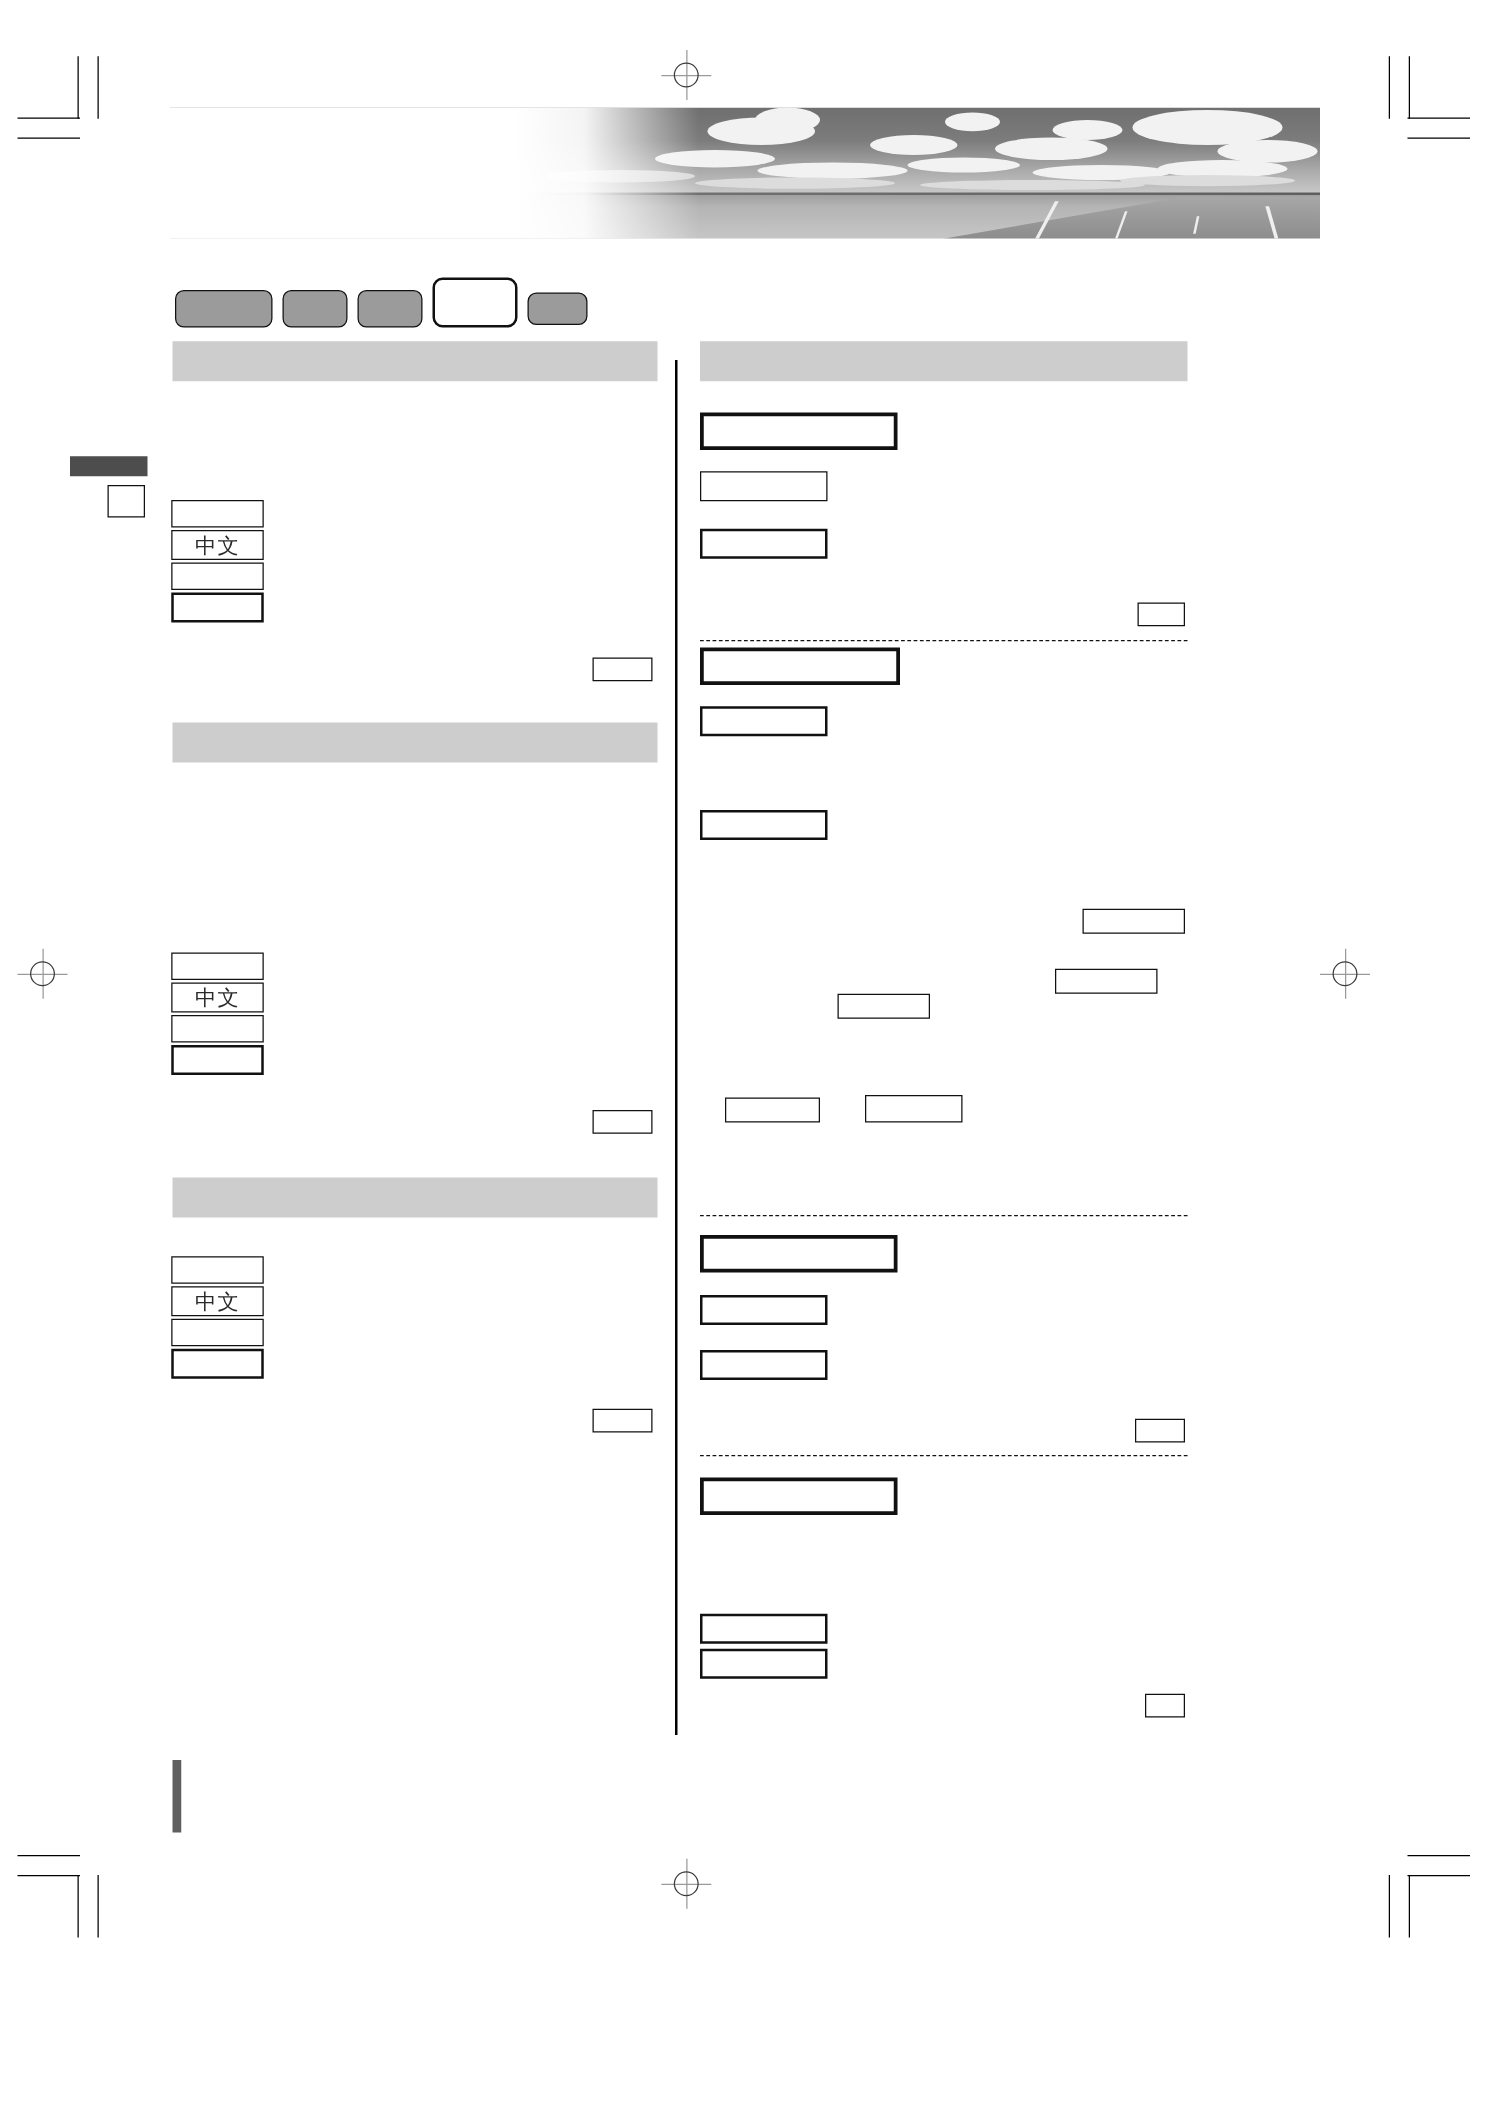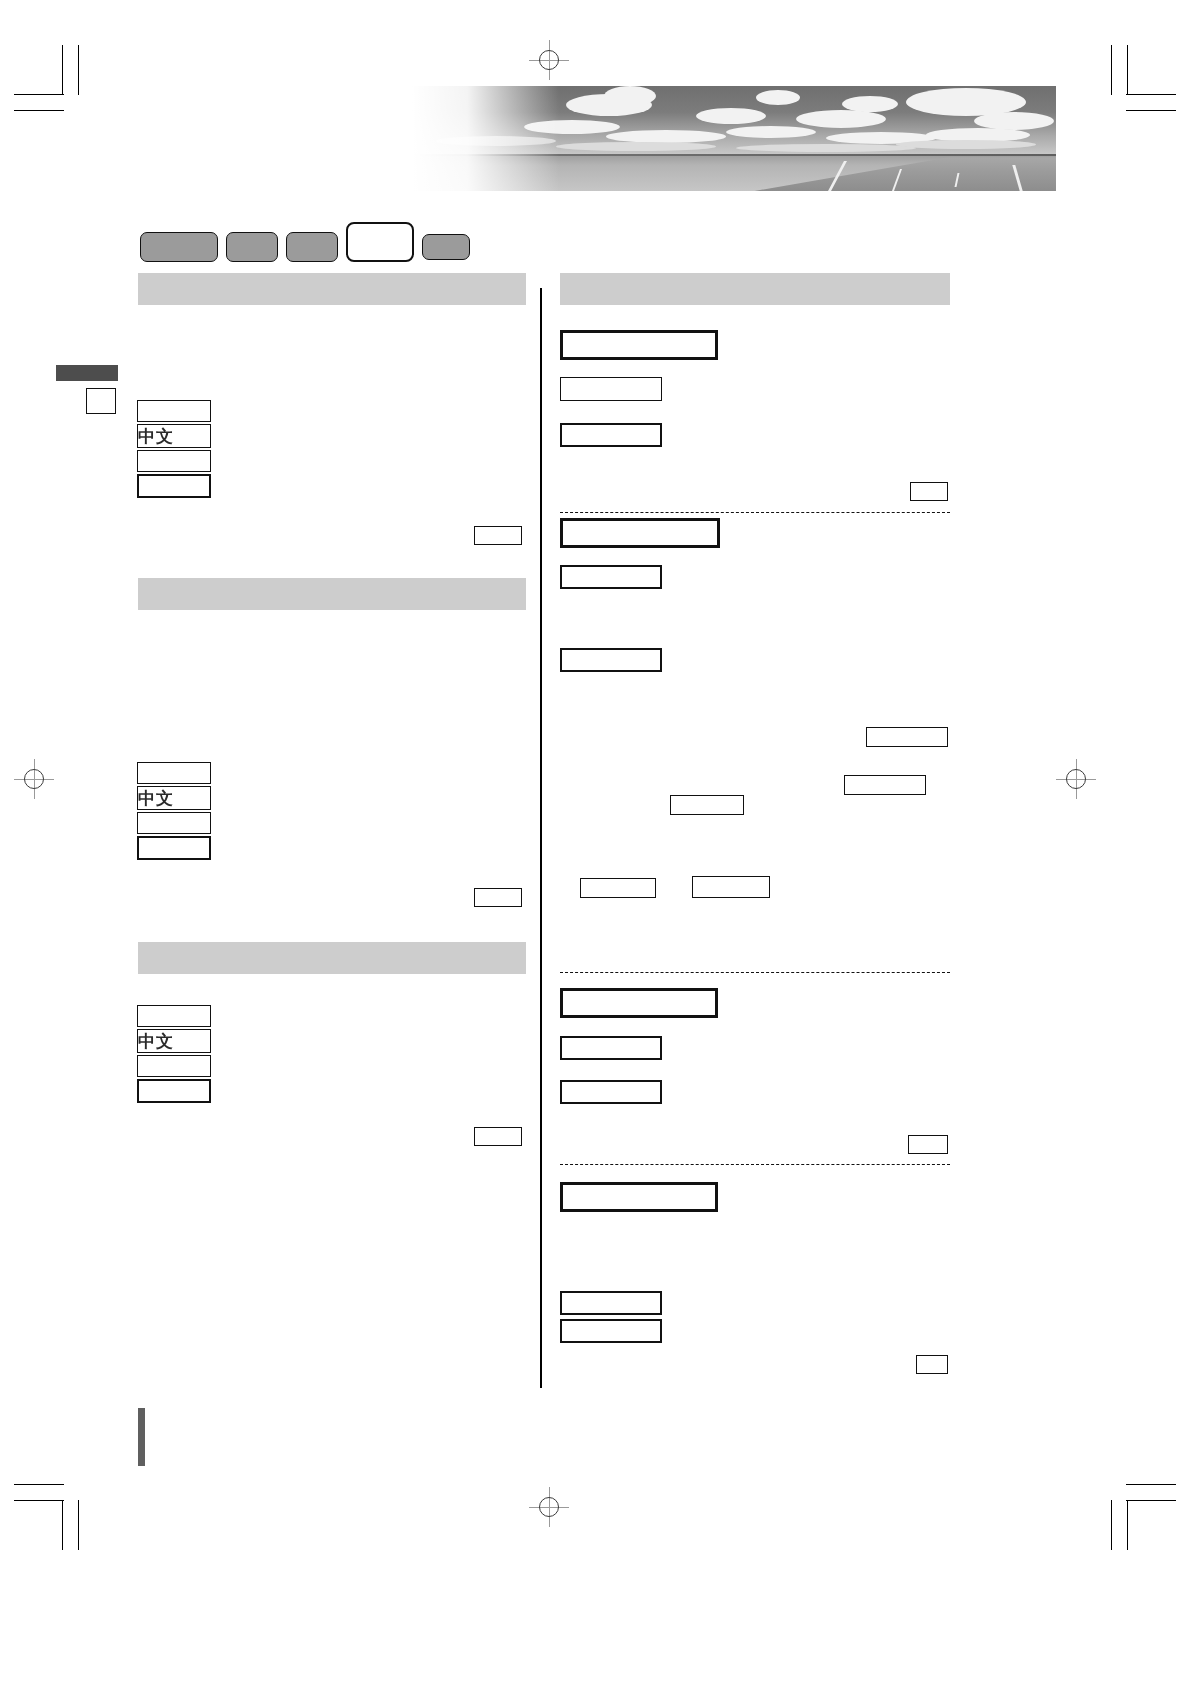--- a/index.html
+++ b/index.html
@@ -51,21 +51,21 @@
   
   .col-divider{position:absolute;left:540px;top:288px;width:1.6px;height:1100px;background:#000;}
 
   .sechead{position:absolute;background:#cdcdcd;height:32px;}
 
   .tbox{position:absolute;box-sizing:border-box;border:1.4px solid #111;background:#fff;}
   .tbox.thick{border-width:3px;}
   .tbox.mid{border-width:2px;}
 
   .cnbox{position:absolute;box-sizing:border-box;border:1.4px solid #111;background:#fff;
-      display:flex;align-items:center;justify-content:flex-start;font-weight:bold;}
+      display:flex;align-items:center;justify-content:center;}
   .cnbox span{font-size:17px;color:#2a2a2a;letter-spacing:1px;line-height:1;}
 
   .dashsep{position:absolute;height:0;border-top:1.6px dashed #111;}
 
   .darkbar{position:absolute;background:#4d4d4d;}
   .smallsq{position:absolute;box-sizing:border-box;border:1.3px solid #111;background:#fff;}
 
   .pagenum{position:absolute;box-sizing:border-box;border:1.3px solid #111;background:#fff;}
 
   .footbar{position:absolute;background:#5f5f5f;}

